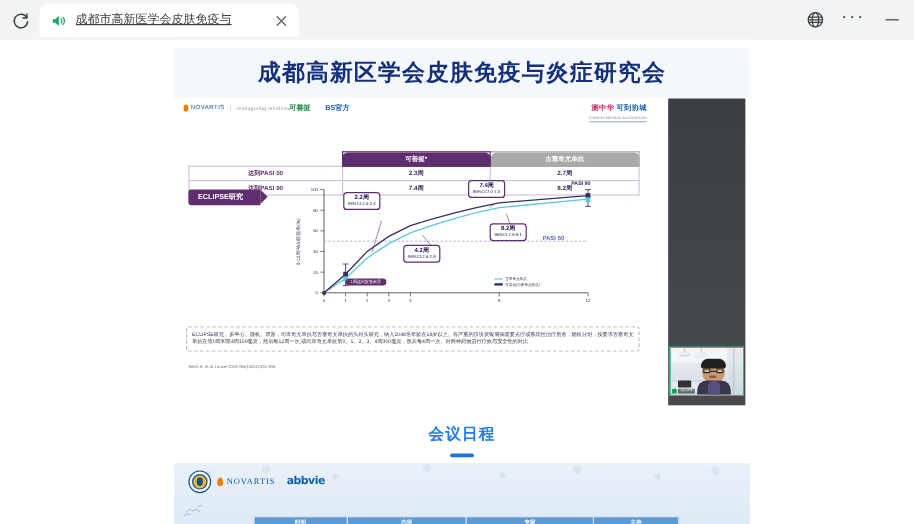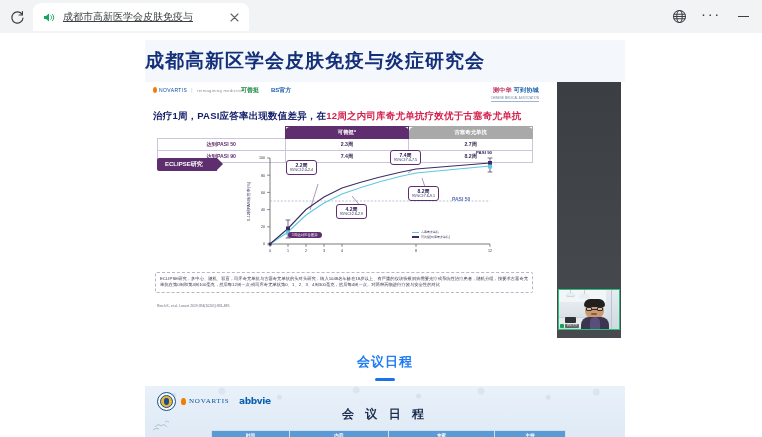--- a/index.html
+++ b/index.html
@@ -35,21 +35,21 @@
   .cbtn .dots{font-size:15px;letter-spacing:1.6px;line-height:1;transform:translateY(-3px);}
   .cbtn .minus{display:block;width:11px;height:1.6px;background:#3c4043;}
 
   
   .page{position:absolute;left:0;top:33px;width:762px;height:404px;background:#ffffff;overflow:hidden;}
 
   
   .content{position:absolute;left:145px;top:0;width:480px;height:404px;background:#ffffff;}
 
   
-  .banner{position:absolute;left:0;top:7px;width:480px;height:42px;background:#f4f8fd;display:flex;align-items:center;justify-content:flex-start;}
+  .banner{position:absolute;left:0;top:7px;width:480px;height:42px;background:#f4f8fd;display:flex;align-items:center;justify-content:center;}
   .banner-title{font-size:19px;font-weight:bold;color:#15307a;letter-spacing:1px;font-family:"DejaVu Sans",sans-serif;}
 
   
   .slide{position:absolute;left:0;top:49px;width:480px;height:256px;background:#ffffff;overflow:hidden;}
   .slide-inner{position:absolute;left:0;top:0;width:400px;height:256px;}
 
   .logo-row{position:absolute;left:8px;top:4px;right:6px;height:10px;}
   .nv-logo{position:absolute;left:0;top:1px;font-size:5px;color:#0a4fa0;letter-spacing:.4px;display:flex;align-items:center;gap:2px;}
   .nv-flame{width:4px;height:6px;background:#f07c00;border-radius:50% 50% 50% 50%/60% 60% 40% 40%;display:inline-block;}
   .nv-sep{color:#bbb;margin:0 2px;}
@@ -242,23 +242,20 @@
             <div class="r-logo">
               <div class="l1">
                 <span class="a">测中华</span>
                 <span class="b">可到协城</span>
               </div>
               <div class="l2">CHINESE MEDICAL ASSOCIATION</div>
               <div class="bar"></div>
             </div>
           </div>
 
-          <div class="sl-h2">
-            <span>治疗1周，PASI应答率出现数值差异，在</span><span class="hl">12周之内司库奇尤单抗疗效优于古塞奇尤单抗</span>
-          </div>
 
           <div class="stab">
             <table>
               <colgroup>
                   <col style="width:34%">
                   <col style="width:33%">
                   <col style="width:33%">
                 </colgroup>
               <thead>
                 <tr>
@@ -435,21 +432,20 @@
         <div class="calli"></div>
 
         <div class="bseal">
             <div class="in"></div>
           </div>
         <div class="bnv">
           <span class="fl"></span>
           <span class="tx">NOVARTIS</span>
         </div>
         <div class="babb">abbvie</div>
-        <div class="btitle">会 议 日 程</div>
 
         <svg class="bird" viewBox="0 0 26 12">
           <path d="M2 7 Q5 3 8 6 Q11 3 14 7" fill="none" stroke="#9fb6cb" stroke-width="0.8"></path>
           <path d="M0 10 Q3 7 6 9" fill="none" stroke="#9fb6cb" stroke-width="0.8"></path>
           <path d="M12 2 Q14 0 16 2" fill="none" stroke="#9fb6cb" stroke-width="0.7"></path>
         </svg>
 
         <div class="btab">
           <table>
             <colgroup>

